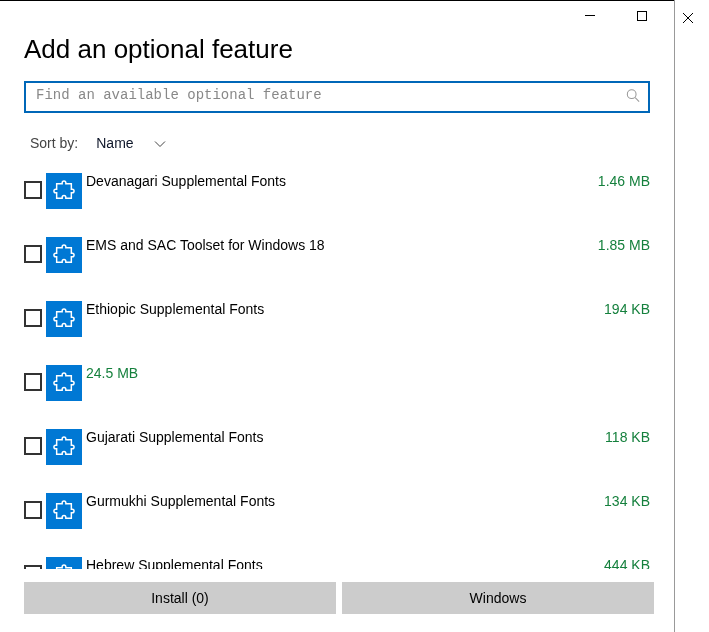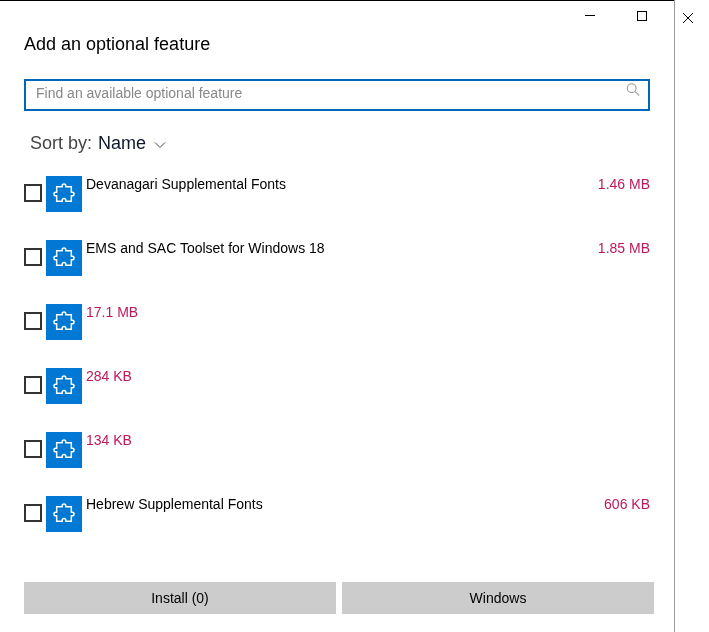--- a/index.html
+++ b/index.html
@@ -50,54 +50,53 @@
       display: flex;
       align-items: center;
       justify-content: center;
       font-size: 16px;
       color: #000;
     }
     .header {
       padding: 4px 24px 8px 24px;
     }
     .title {
-      font-size: 18px;
+      font-size: 26px;
       font-weight: 400;
       margin-bottom: 16px;
     }
     .search-wrap {
       position: relative;
     }
     .search-input {
       width: 100%;
       height: 32px;
       border: 2px solid #0067b8;
       padding: 4px 36px 8px 10px;
       font-size: 14px;
-      font-family: Liberation Sans, sans-serif;
+      font-family: Liberation Mono, monospace;
       outline: none;
       color: #000;
-      margin-top: 8px;
     }
     .search-input::placeholder {
       color: #888;
     }
     .search-icon {
       position: absolute;
       right: 10px;
       top: 50%;
       transform: translateY(-50%);
       color: #999;
     }
     .sort-row {
       padding: 14px 24px 8px 30px;
-      font-size: 18px;
-      display: flex;
-      align-items: center;
-      gap: 4px;
+      font-size: 14px;
+      display: flex;
+      align-items: center;
+      gap: 16px;
     }
     .sort-label { color: #444; }
     .sort-value { color: #0f172a; margin-left: 2px; }
     .chevron {
       margin-left: 4px;
       display: inline-block;
     }
     .list {
       flex: 1;
       overflow-y: auto;
@@ -128,21 +127,21 @@
       flex-shrink: 0;
     }
     .feature-label {
       flex: 1;
       font-size: 14px;
       align-self: flex-start;
       padding-top: 0px;
     }
     .feature-size {
       font-size: 14px;
-      color: #be185d;
+      color: #15803d;
       align-self: flex-start;
       padding-right: 4px;
     }
     .footer {
       display: flex;
       gap: 6px;
       padding: 12px 20px 18px 24px;
       border-top: 1px solid transparent;
     }
     .footer-btn {
@@ -219,60 +218,72 @@
       <div class="checkbox"></div>
       <div class="feature-icon">
         <svg width="22" height="22" viewBox="0 0 24 24">
             <path d="M4 4h6v-1a2 2 0 0 1 4 0v1h6v6h1a2 2 0 0 1 0 4h-1v6h-6v-1a2 2 0 0 0-4 0v1H4v-6H3a2 2 0 0 1 0-4h1V4z" fill="none" stroke="#fff" stroke-width="1.6"></path>
           </svg>
       </div>
       <div class="feature-label">EMS and SAC Toolset for Windows 18</div>
       <div class="feature-size">1.85 MB</div>
     </div>
 
-
-    <div class="feature-row">
-      <div class="checkbox"></div>
-      <div class="feature-icon">
-        <svg width="22" height="22" viewBox="0 0 24 24">
-            <path d="M4 4h6v-1a2 2 0 0 1 4 0v1h6v6h1a2 2 0 0 1 0 4h-1v6h-6v-1a2 2 0 0 0-4 0v1H4v-6H3a2 2 0 0 1 0-4h1V4z" fill="none" stroke="#fff" stroke-width="1.6"></path>
-          </svg>
-      </div>
-      <div class="feature-size">17.1 MB</div>
-    </div>
-
-    <div class="feature-row">
-      <div class="checkbox"></div>
-      <div class="feature-icon">
-        <svg width="22" height="22" viewBox="0 0 24 24">
-            <path d="M4 4h6v-1a2 2 0 0 1 4 0v1h6v6h1a2 2 0 0 1 0 4h-1v6h-6v-1a2 2 0 0 0-4 0v1H4v-6H3a2 2 0 0 1 0-4h1V4z" fill="none" stroke="#fff" stroke-width="1.6"></path>
-          </svg>
-      </div>
-      <div class="feature-size">284 KB</div>
-    </div>
-
-    <div class="feature-row">
-      <div class="checkbox"></div>
-      <div class="feature-icon">
-        <svg width="22" height="22" viewBox="0 0 24 24">
-            <path d="M4 4h6v-1a2 2 0 0 1 4 0v1h6v6h1a2 2 0 0 1 0 4h-1v6h-6v-1a2 2 0 0 0-4 0v1H4v-6H3a2 2 0 0 1 0-4h1V4z" fill="none" stroke="#fff" stroke-width="1.6"></path>
-          </svg>
-      </div>
+    <div class="feature-row">
+      <div class="checkbox"></div>
+      <div class="feature-icon">
+        <svg width="22" height="22" viewBox="0 0 24 24">
+            <path d="M4 4h6v-1a2 2 0 0 1 4 0v1h6v6h1a2 2 0 0 1 0 4h-1v6h-6v-1a2 2 0 0 0-4 0v1H4v-6H3a2 2 0 0 1 0-4h1V4z" fill="none" stroke="#fff" stroke-width="1.6"></path>
+          </svg>
+      </div>
+      <div class="feature-label">Ethiopic Supplemental Fonts</div>
+      <div class="feature-size">194 KB</div>
+    </div>
+
+    <div class="feature-row">
+      <div class="checkbox"></div>
+      <div class="feature-icon">
+        <svg width="22" height="22" viewBox="0 0 24 24">
+            <path d="M4 4h6v-1a2 2 0 0 1 4 0v1h6v6h1a2 2 0 0 1 0 4h-1v6h-6v-1a2 2 0 0 0-4 0v1H4v-6H3a2 2 0 0 1 0-4h1V4z" fill="none" stroke="#fff" stroke-width="1.6"></path>
+          </svg>
+      </div>
+      <div class="feature-size">24.5 MB</div>
+    </div>
+
+    <div class="feature-row">
+      <div class="checkbox"></div>
+      <div class="feature-icon">
+        <svg width="22" height="22" viewBox="0 0 24 24">
+            <path d="M4 4h6v-1a2 2 0 0 1 4 0v1h6v6h1a2 2 0 0 1 0 4h-1v6h-6v-1a2 2 0 0 0-4 0v1H4v-6H3a2 2 0 0 1 0-4h1V4z" fill="none" stroke="#fff" stroke-width="1.6"></path>
+          </svg>
+      </div>
+      <div class="feature-label">Gujarati Supplemental Fonts</div>
+      <div class="feature-size">118 KB</div>
+    </div>
+
+    <div class="feature-row">
+      <div class="checkbox"></div>
+      <div class="feature-icon">
+        <svg width="22" height="22" viewBox="0 0 24 24">
+            <path d="M4 4h6v-1a2 2 0 0 1 4 0v1h6v6h1a2 2 0 0 1 0 4h-1v6h-6v-1a2 2 0 0 0-4 0v1H4v-6H3a2 2 0 0 1 0-4h1V4z" fill="none" stroke="#fff" stroke-width="1.6"></path>
+          </svg>
+      </div>
+      <div class="feature-label">Gurmukhi Supplemental Fonts</div>
       <div class="feature-size">134 KB</div>
     </div>
 
     <div class="feature-row">
       <div class="checkbox"></div>
       <div class="feature-icon">
         <svg width="22" height="22" viewBox="0 0 24 24">
             <path d="M4 4h6v-1a2 2 0 0 1 4 0v1h6v6h1a2 2 0 0 1 0 4h-1v6h-6v-1a2 2 0 0 0-4 0v1H4v-6H3a2 2 0 0 1 0-4h1V4z" fill="none" stroke="#fff" stroke-width="1.6"></path>
           </svg>
       </div>
       <div class="feature-label">Hebrew Supplemental Fonts</div>
-      <div class="feature-size">606 KB</div>
+      <div class="feature-size">444 KB</div>
     </div>
   </div>
 
   <div class="footer">
     <button class="footer-btn">Install (0)</button>
     <button class="footer-btn">Windows</button>
   </div>
 </div>
 
 </body></html>

